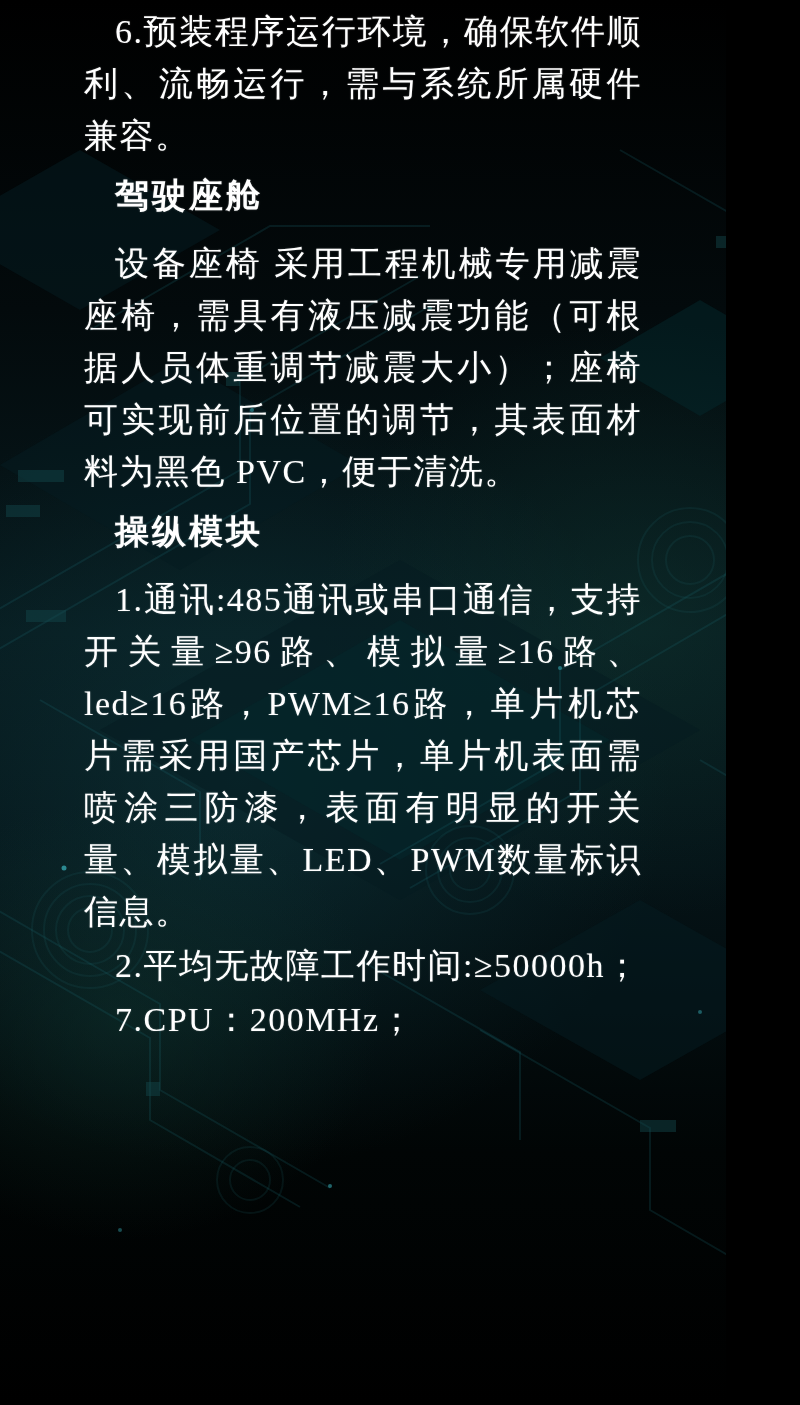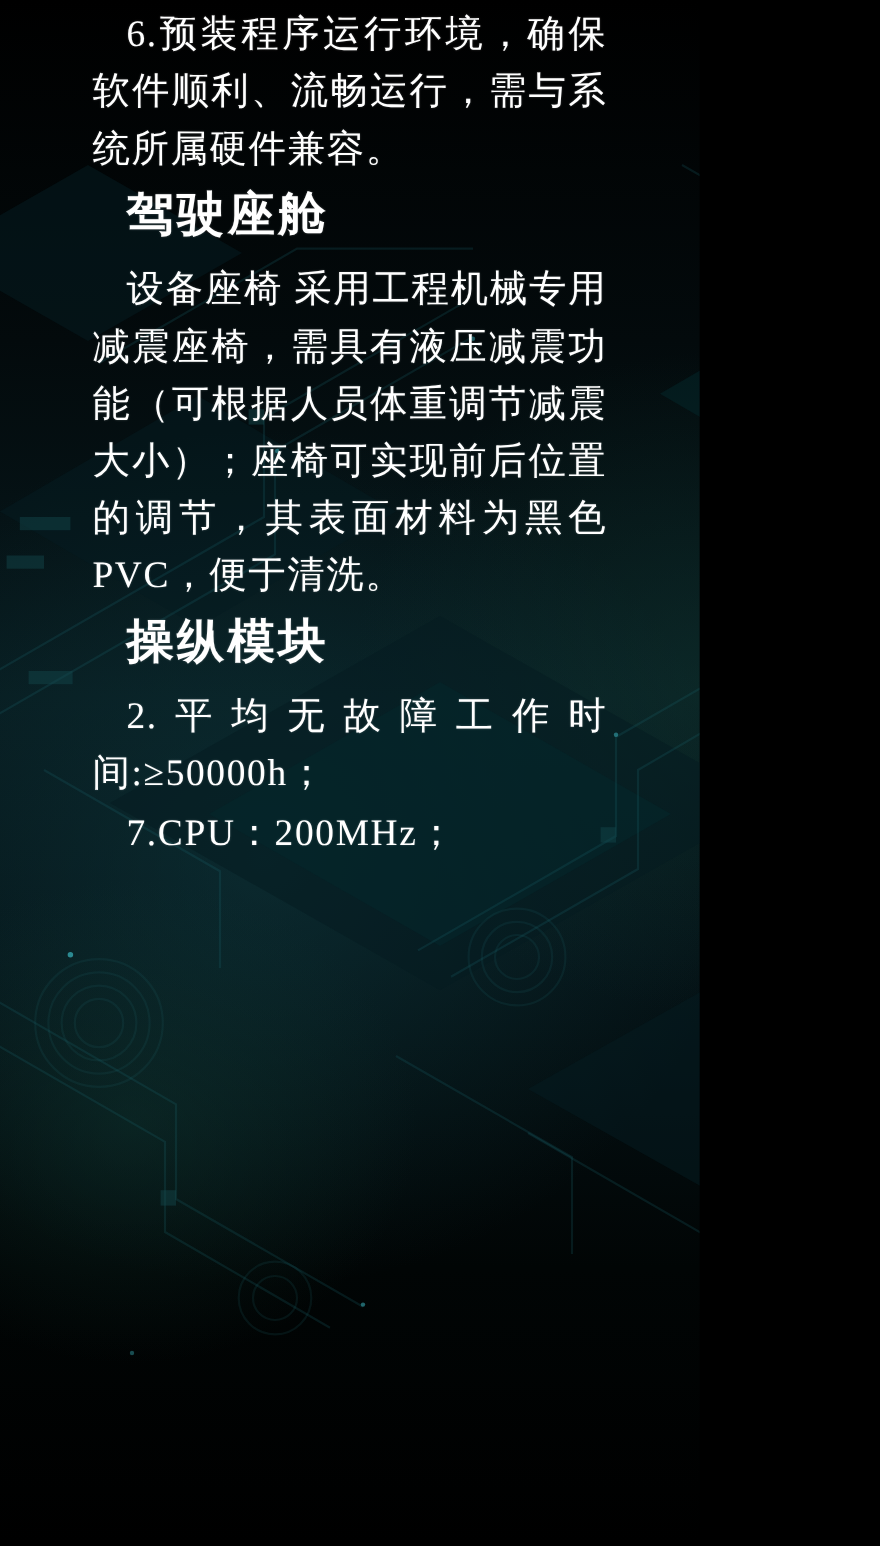--- a/index.html
+++ b/index.html
@@ -3,21 +3,21 @@
 <meta charset="utf-8">
 <title>产品规格详情</title>
 <style>
   html, body {
     margin: 0;
     padding: 0;
     background: #000;
   }
   .page {
     position: relative;
-    width: 636px;
+    width: 726px;
     height: 1405px;
     overflow: hidden;
     background: #010303;
   }
   .bg-svg {
     position: absolute;
     top: 0;
     left: 0;
     display: block;
   }
@@ -37,21 +37,21 @@
     letter-spacing: 1.5px;
     text-shadow: 0 0 2px rgba(255,255,255,0.25);
   }
   .heading {
     margin: 2px 0 12px 0;
     padding-left: 31px;
     text-indent: 0;
     text-align: left;
     font-family: "DejaVu Sans", "Liberation Sans", sans-serif;
     font-weight: bold;
-    font-size: 43px;
+    font-size: 34px;
     line-height: 62px;
     letter-spacing: 3px;
     color: #ffffff;
     text-shadow: 0 0 2px rgba(255,255,255,0.3);
   }
 </style>
 </head>
 <body>
 
 <div class="page">
@@ -144,17 +144,18 @@
       <circle cx="120" cy="1230" r="2" fill-opacity="0.45"></circle>
       <circle cx="770" cy="470" r="2" fill-opacity="0.5"></circle>
     </g>
   </svg>
 
   <main class="doc">
     <p class="para">6.预装程序运行环境，确保软件顺利、流畅运行，需与系统所属硬件兼容。</p>
     <h2 class="heading">驾驶座舱</h2>
     <p class="para">设备座椅 采用工程机械专用减震座椅，需具有液压减震功能（可根据人员体重调节减震大小）；座椅可实现前后位置的调节，其表面材料为黑色 PVC，便于清洗。</p>
     <h2 class="heading">操纵模块</h2>
+    <p class="para">1.通讯:485通讯或串口通信，支持开关量≥96路、模拟量≥16路、led≥16路，PWM≥16路，单片机芯片需采用国产芯片，单片机表面需喷涂三防漆，表面有明显的开关量、模拟量、LED、PWM数量标识信息。</p>
     <p class="para">2.平均无故障工作时间:≥50000h；</p>
     <p class="para">7.CPU：200MHz；</p>
 
   </main>
 </div>
 
 </body></html>

